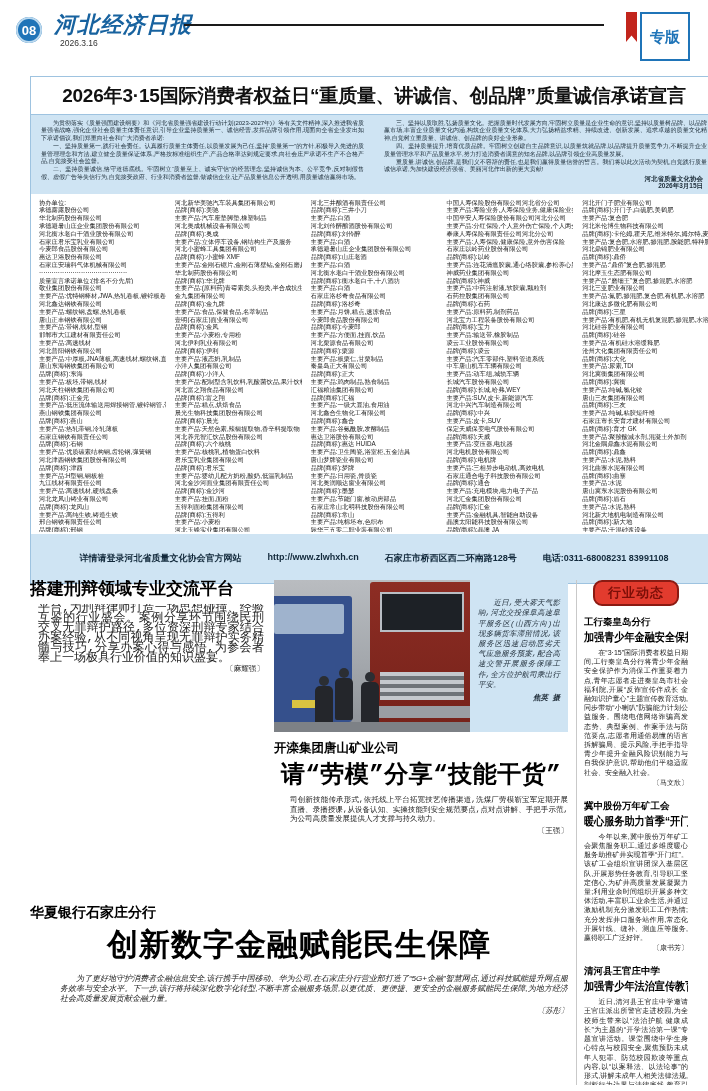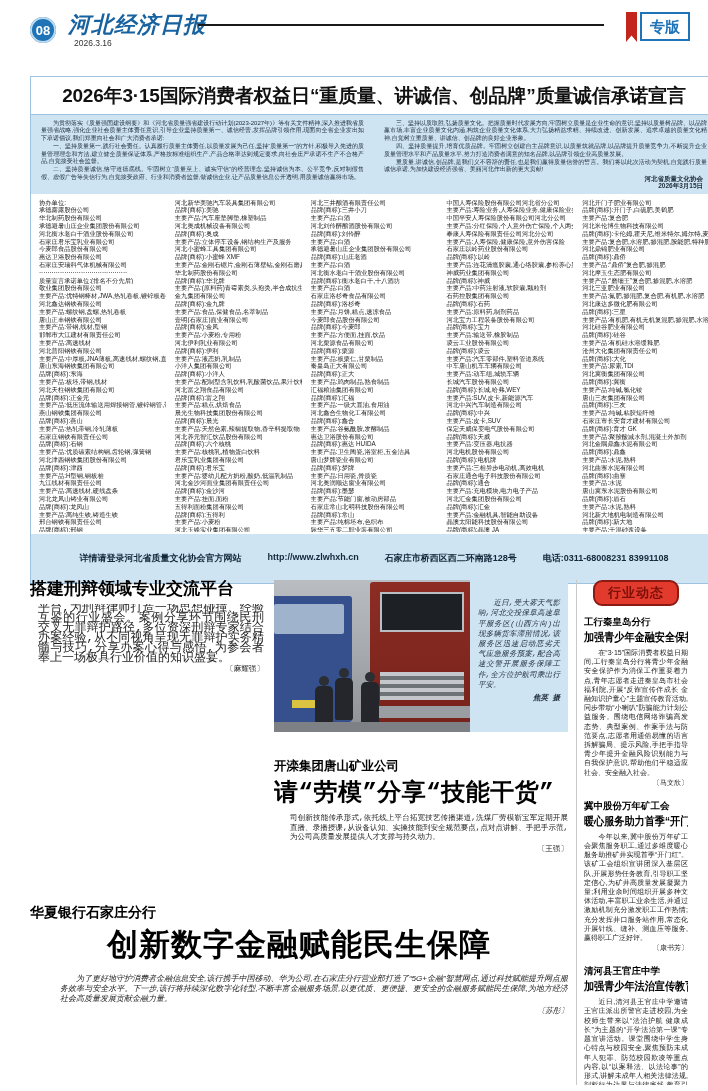--- a/index.html
+++ b/index.html
@@ -1,31 +1,31 @@
 <!DOCTYPE html>
 <html><head>
 <meta charset="utf-8">
 <style>
   html,body{margin:0;padding:0;background:#e9e9e9;}
   .page{position:relative;width:708px;height:1091px;background:#ffffff;overflow:hidden;
         font-family:"Liberation Sans","DejaVu Sans",sans-serif;color:#111;margin:0 auto;}
   
-  .hdr{position:absolute;left:30px;top:12px;right:18px;height:48px;}
+  .hdr{position:absolute;left:16px;top:12px;right:18px;height:48px;}
   .pnum{position:absolute;left:0;top:5px;width:26px;height:26px;border-radius:50%;
         background:#1f74b8;color:#fff;font-weight:bold;font-size:13px;
         display:flex;align-items:center;justify-content:center;box-shadow:inset 0 0 0 2px #bcd9ee;}
   .masthead{position:absolute;left:38px;top:-2px;font-family:"DejaVu Serif",serif;font-style:italic;
         font-weight:bold;color:#17629f;font-size:22px;letter-spacing:1px;white-space:nowrap;}
   .mdate{position:absolute;left:44px;top:26px;font-size:8.5px;color:#333;}
   .hrule{position:absolute;left:168px;right:86px;top:12px;height:2px;background:#1a1a1a;}
   .edition{position:absolute;right:0;top:0;display:flex;align-items:flex-start;}
   .ribbon{width:11px;height:30px;background:#c2251c;margin-right:3px;
         clip-path:polygon(0 0,100% 0,100% 100%,50% 78%,0 100%);}
   .ed-box{border:2px solid #1f74b8;color:#1f74b8;font-size:15px;font-weight:bold;
-        padding:5px 8px;background:#fff;line-height:1;}
+        padding:15px 8px;background:#fff;line-height:1;}
   
   .decl{position:absolute;left:30px;top:76px;width:688px;height:508px;border:1px solid #9ec3e0;
         box-sizing:border-box;display:flex;flex-direction:column;}
   .decl-headline{font-size:19px;font-weight:bold;text-align:center;padding:6px 2px 5px;
         border-bottom:1px solid #9ec3e0;letter-spacing:-0.2px;white-space:nowrap;}
   .decl-panel{background:#cfe4f3;padding:5px 10px 4px;}
   .decl-text{columns:2;column-gap:20px;font-size:6px;line-height:7.4px;text-align:justify;color:#20303c;}
   .decl-text .ln{text-indent:2em;margin:0 0 1px;}
   .decl-sign{text-align:right;font-size:6.5px;font-weight:bold;color:#20303c;padding-right:4px;}
   .companies{flex:1;display:flex;gap:9px;padding:5px 8px 2px;overflow:hidden;}
@@ -41,39 +41,39 @@
   .col-left{width:234px;overflow:hidden;}
   .col-mid{flex:1;display:flex;flex-direction:column;overflow:hidden;}
   .rail{flex:1;border-left:1px solid #c9c9c9;padding-left:7px;overflow:hidden;}
   .art{margin-bottom:10px;}
   .h17{font-size:17px;}
   .art-headline{font-weight:bold;margin:0 0 4px;line-height:1.18;white-space:pre-line;color:#000;}
   .body2{display:flex;gap:8px;}
   .jcol{flex:1;font-size:12px;line-height:9.9px;text-align:justify;white-space:pre-line;color:#222;overflow:hidden;}
   .attr{text-align:right;font-size:7.6px;color:#222;margin-top:1px;}
   
-  .photo-row{display:flex;height:152px;margin-bottom:24px;}
+  .photo-row{display:flex;height:152px;margin-bottom:6px;}
   .photo{width:196px;position:relative;overflow:hidden;background:linear-gradient(#b9bcc0 0%,#a3a7ac 55%,#8d9196 100%);}
   .truck-blue{position:absolute;left:-8px;top:16px;width:86px;height:126px;background:#35508c;border-radius:3px;}
   .truck-blue .win{position:absolute;left:8px;top:8px;right:8px;height:30px;background:#9fb3cd;border-radius:2px;}
   .truck-blue .plate{position:absolute;left:26px;bottom:14px;width:34px;height:8px;background:#d9c341;}
   .truck-red{position:absolute;right:-4px;top:2px;width:104px;height:144px;background:linear-gradient(#8d2d24,#76221a);border-radius:3px;}
   .truck-red .win{position:absolute;left:10px;top:10px;right:10px;height:36px;background:#1d2126;border:2px solid #b9bec4;}
   .truck-red .grille{position:absolute;left:10px;bottom:26px;right:10px;height:28px;
         background:repeating-linear-gradient(#c4c8cd 0 4px,#6e7378 4px 8px);}
   .truck-red .bumper{position:absolute;left:0;bottom:8px;right:0;height:12px;background:#9a9ea3;}
   .ground{position:absolute;left:0;bottom:0;right:0;height:10px;background:#7d8186;}
   .person{position:absolute;width:20px;height:52px;}
   .person .head{position:absolute;left:5px;top:0;width:10px;height:10px;border-radius:50%;background:#2b2e33;}
   .person .bod{position:absolute;left:1px;top:10px;width:18px;height:42px;border-radius:5px 5px 2px 2px;background:#24262b;}
   .caption{flex:1;background:#cfe4f3;padding:8px 8px 6px;font-size:7.5px;line-height:10.2px;
         font-style:italic;text-align:justify;white-space:pre-line;color:#23313d;}
   .credit{text-align:right;font-weight:bold;margin-top:3px;font-style:italic;}
   .kicker-mid{font-size:12.5px;font-weight:bold;margin:2px 0 1px;color:#000;}
-  .headline-mid{font-size:24px;font-weight:bold;margin:0 0 6px;letter-spacing:.5px;color:#000;}
+  .headline-mid{font-size:24px;font-weight:bold;text-align:center;margin:0 0 6px;letter-spacing:.5px;color:#000;}
   .body3{display:flex;gap:8px;flex:1;overflow:hidden;}
   .body3 .jcol{font-size:7.5px;line-height:9.7px;}
   
   .bottom-art{margin-top:6px;flex:1;overflow:hidden;display:flex;flex-direction:column;}
   .kicker-bottom{font-size:14px;font-weight:bold;color:#000;}
   .headline-bottom{font-size:31px;font-weight:bold;text-align:center;margin:2px 0 8px;letter-spacing:1px;color:#000;}
   .body4{display:flex;gap:10px;flex:1;overflow:hidden;font-style:italic;}
   .body4 .jcol{font-size:8px;line-height:10.2px;}
   
   .rail-badge-wrap{text-align:center;margin:0 0 10px;}

